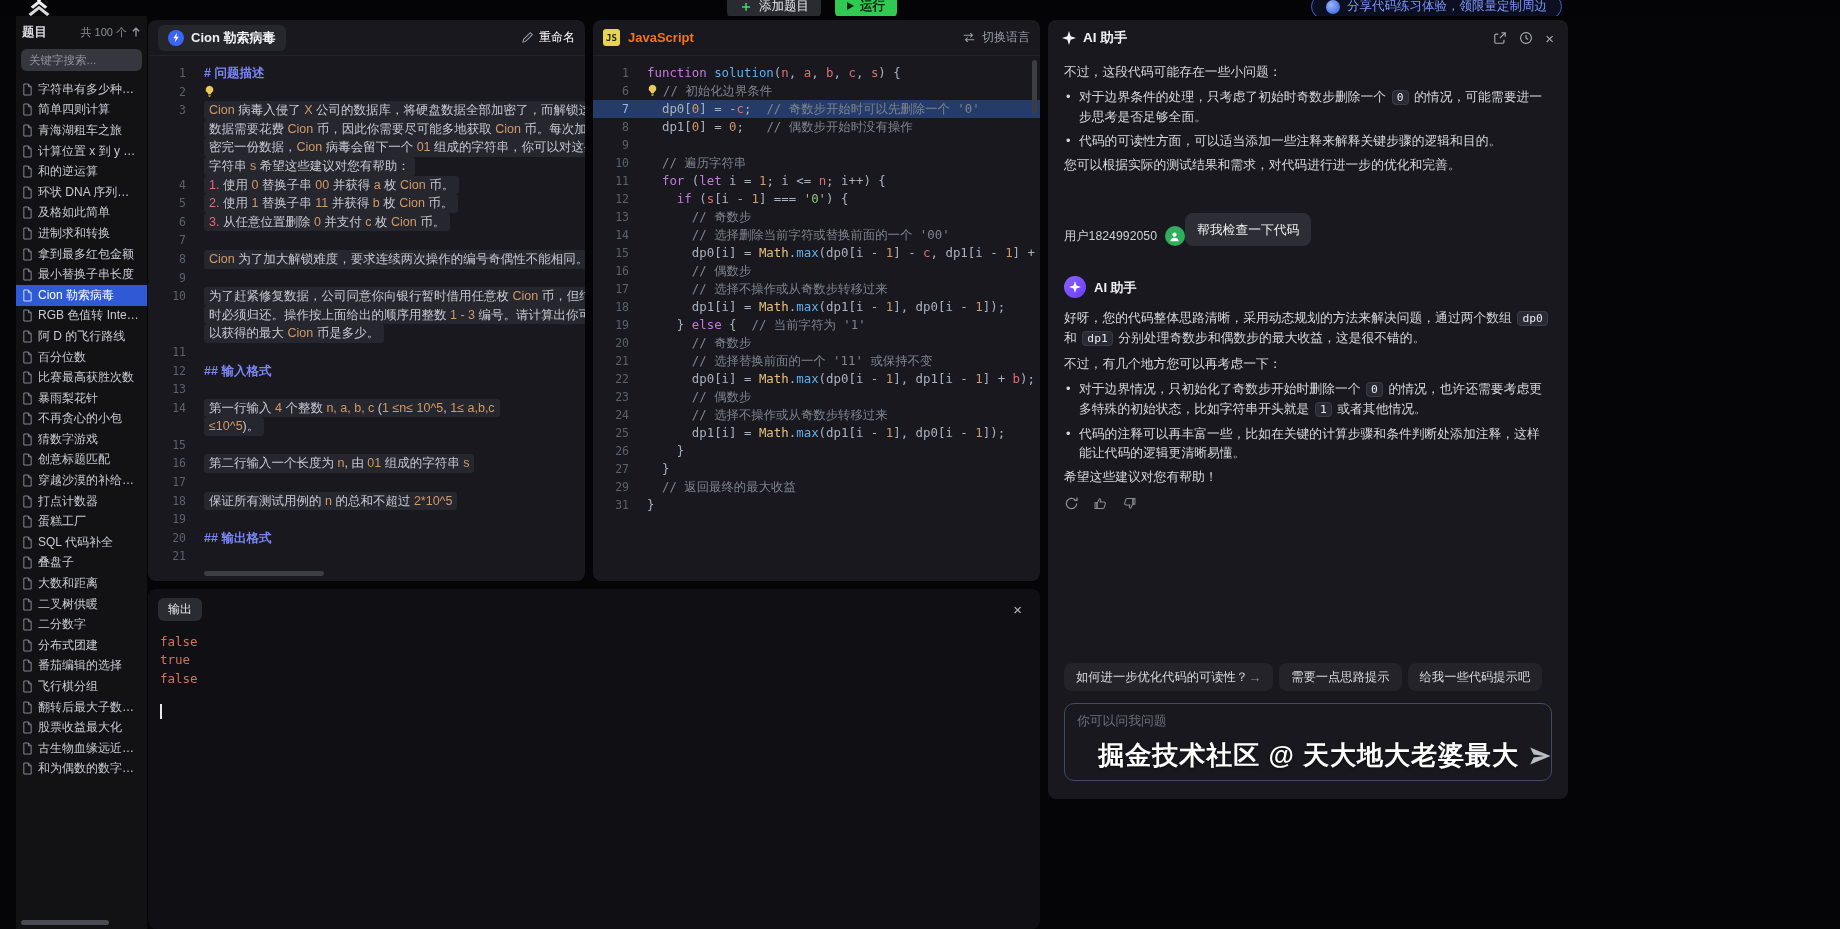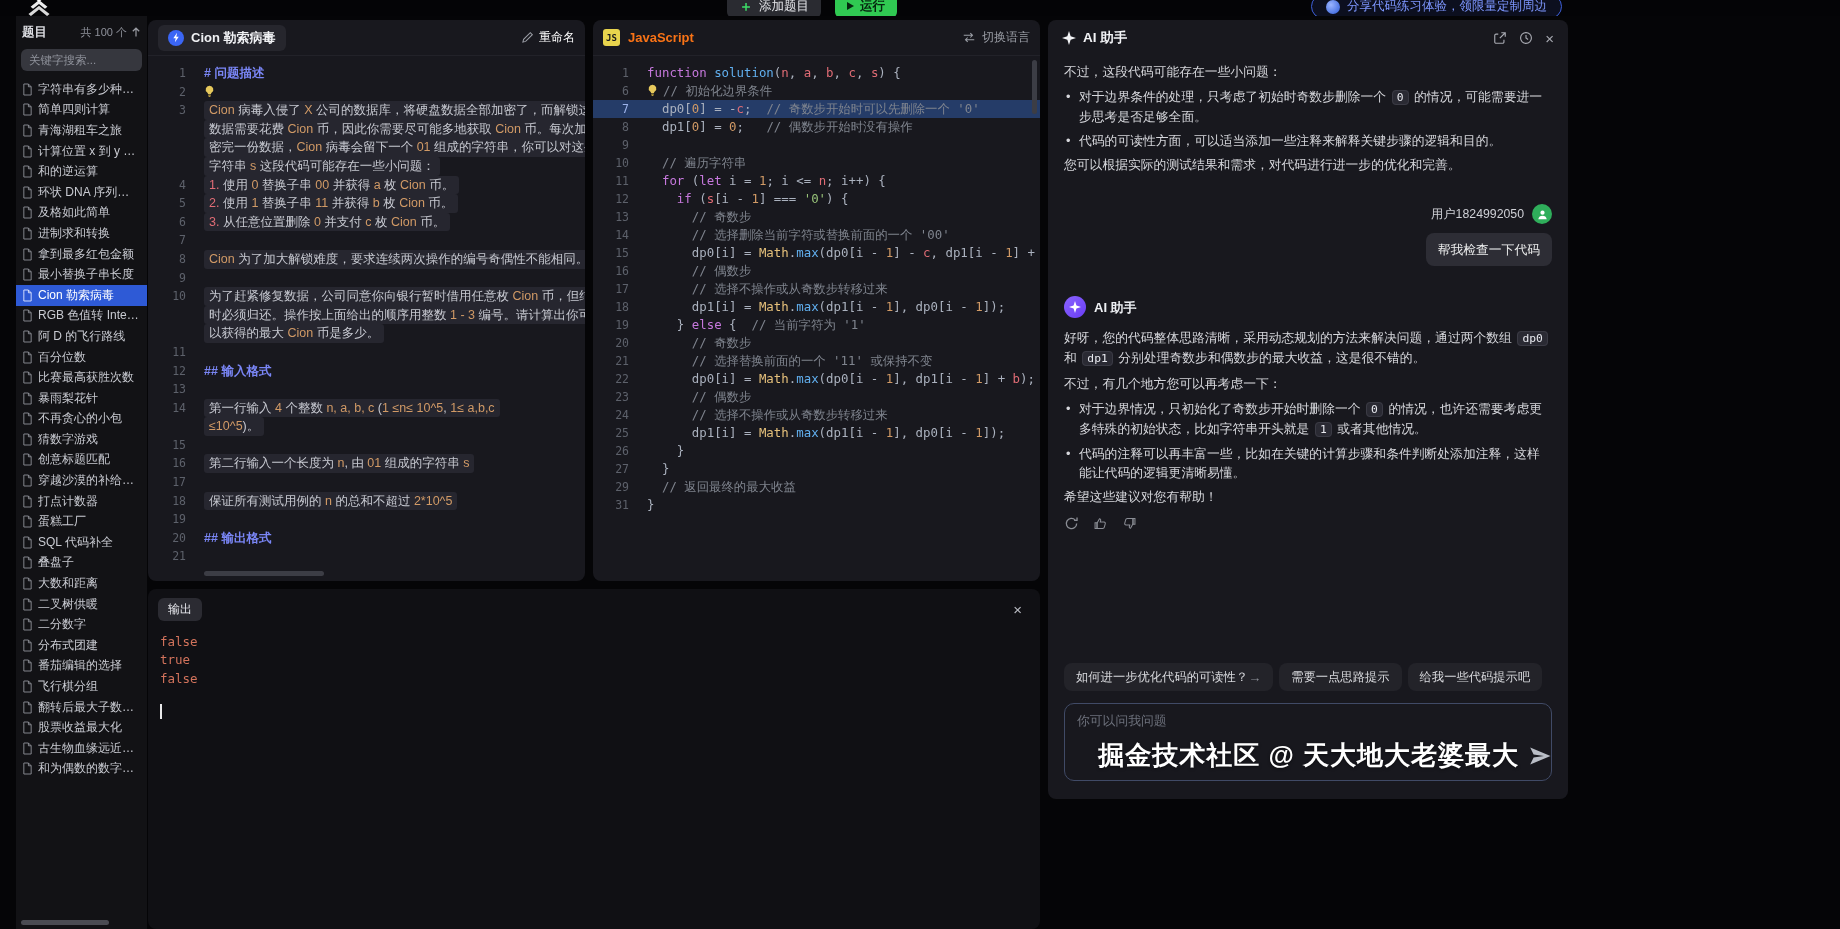--- a/index.html
+++ b/index.html
@@ -92,21 +92,21 @@
   .ai-head{height:36px;flex:0 0 36px;display:flex;align-items:center;gap:7px;padding:0 14px;}
   .ai-title{font-size:13.5px;font-weight:bold;color:#f2f3f6;}
   .ai-head-icons{margin-left:auto;display:flex;align-items:center;gap:12px;}
   .ghost{background:none;border:none;cursor:pointer;color:#a7a9b1;font-size:15px;padding:0;line-height:1;font-family:inherit;}
   .chat{flex:1 1 auto;overflow:hidden;padding:6px 16px 0 16px;font-size:12.8px;line-height:19px;color:#d6d7dc;}
   .chat p{margin:0 0 6px 0;}
   .ai-bullet{position:relative;padding-left:15px;margin:0 0 5px 0;}
   .ai-dot{position:absolute;left:2px;top:0;color:#d6d7dc;}
   .seg-code{font-family:"DejaVu Sans Mono","Liberation Mono",monospace;font-size:11.3px;background:#2a2a33;
     border:1px solid #3a3a44;border-radius:4px;padding:0 4px;margin:0 2px;color:#e7e8ee;}
-  .user-block{margin-top:30px;display:flex;flex-direction:column;align-items:flex-end;}
+  .user-block{margin-top:30px;display:flex;flex-direction:row;align-items:flex-end;}
   .user-meta{display:flex;align-items:center;gap:8px;}
   .uname{font-size:12.3px;color:#cfd0d6;}
   .uavatar{width:20px;height:20px;border-radius:50%;background:#2fae5b;display:grid;place-items:center;}
   .ububble{margin-top:9px;background:#2d2d35;border-radius:8px;padding:7px 12px;font-size:12.8px;color:#eceded;}
   .a2{margin-top:30px;}
   .a2head{display:flex;align-items:center;gap:8px;margin-bottom:10px;}
   .ai-avatar{width:22px;height:22px;border-radius:50%;background:linear-gradient(135deg,#8a63ff,#6a3df5);display:grid;place-items:center;}
   .a2label{font-size:13px;font-weight:bold;color:#eef0f4;}
   .actions{display:flex;gap:14px;margin-top:10px;}
   .actions .ghost{opacity:.85;}
@@ -508,21 +508,21 @@
       <div class="drow">
         <span class="dln"></span>
         <span class="dtxt dbg"><span>数据需要花费 </span><span class="seg-t">Cion</span><span> 币，因此你需要尽可能多地获取 </span><span class="seg-t">Cion</span><span> 币。每次加</span></span>
       </div>
       <div class="drow">
         <span class="dln"></span>
         <span class="dtxt dbg"><span>密完一份数据，</span><span class="seg-t">Cion</span><span> 病毒会留下一个 </span><span class="seg-t">01</span><span> 组成的字符串，你可以对这些</span></span>
       </div>
       <div class="drow">
         <span class="dln"></span>
-        <span class="dtxt dbg"><span>字符串 </span><span class="seg-t">s</span><span> 这段代码可能存在一些小问题：</span></span>
+        <span class="dtxt dbg"><span>字符串 </span><span class="seg-t">s</span><span> 希望这些建议对您有帮助：</span></span>
       </div>
       <div class="drow">
         <span class="dln">4</span>
         <span class="dtxt dbg"><span class="seg-ln">1. </span><span>使用 </span><span class="seg-t">0</span><span> 替换子串 </span><span class="seg-t">00</span><span> 并获得 </span><span class="seg-t">a</span><span> 枚 </span><span class="seg-t">Cion</span><span> 币。</span></span>
       </div>
       <div class="drow">
         <span class="dln">5</span>
         <span class="dtxt dbg"><span class="seg-ln">2. </span><span>使用 </span><span class="seg-t">1</span><span> 替换子串 </span><span class="seg-t">11</span><span> 并获得 </span><span class="seg-t">b</span><span> 枚 </span><span class="seg-t">Cion</span><span> 币。</span></span>
       </div>
       <div class="drow">

